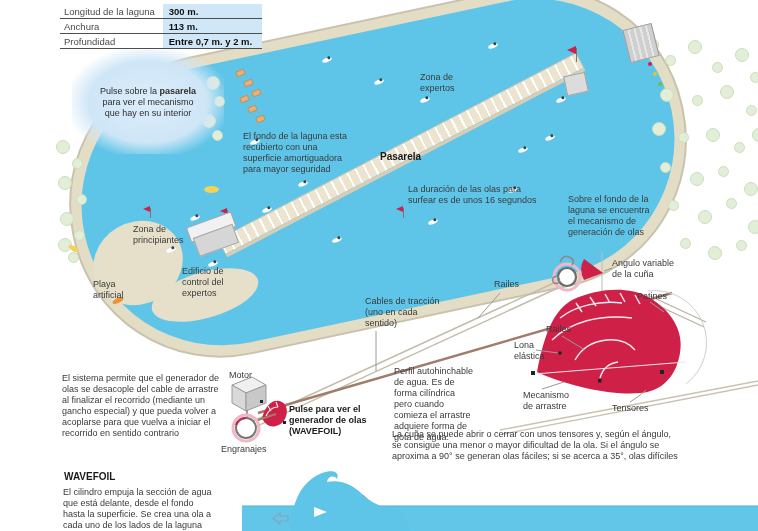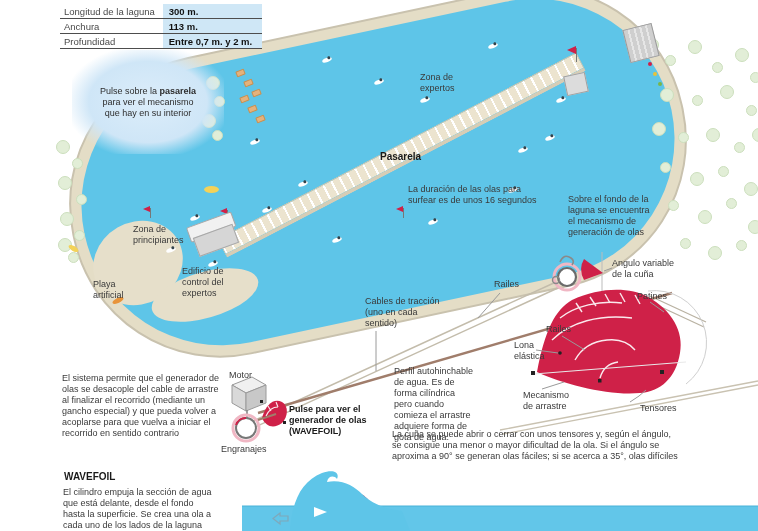--- a/index.html
+++ b/index.html
@@ -255,20 +255,24 @@
       <circle cx="349" cy="510" r="7.5" fill="none" stroke="#fff" stroke-width="2"></circle>
       <circle cx="340" cy="521" r="2" fill="#f0b7c4"></circle>
       <circle cx="355" cy="524" r="2" fill="#f0b7c4"></circle>
       <path d="M290,531 C292,500 302,481 322,473 C333,469 340,472 337,479 C334,475 328,476 327,482 C342,479 354,486 362,494 C372,504 386,509 402,511 L410,531 Z" fill="#5ec5e8"></path>
       <polygon points="314,507 327,512 314,517" fill="#fff"></polygon>
     </g>
   </svg>
 
   <div class="abs ml" style="left:420px;top:72px;">Zona de
 expertos</div>
+  <div class="abs ml" style="left:243px;top:131px;">El fondo de la laguna esta
+recubierto con una
+superficie amortiguadora
+para mayor seguridad</div>
   <div class="abs ml bold" style="left:380px;top:151px;font-size:10px;">Pasarela</div>
   <div class="abs ml" style="left:408px;top:184px;">La duración de las olas para
 surfear es de unos 16 segundos</div>
   <div class="abs ml" style="left:133px;top:224px;">Zona de
 principiantes</div>
   <div class="abs ml" style="left:93px;top:279px;">Playa
 artificial</div>
   <div class="abs ml" style="left:182px;top:266px;">Edificio de
 control del
 expertos</div>
@@ -279,21 +283,21 @@
 
   <div class="abs ml" style="left:612px;top:258px;">Angulo variable
 de la cuña</div>
   <div class="abs ml" style="left:637px;top:291px;">Patines</div>
   <div class="abs ml" style="left:494px;top:279px;">Railes</div>
   <div class="abs ml" style="left:546px;top:324px;">Railes</div>
   <div class="abs ml" style="left:514px;top:340px;">Lona
 elástica</div>
   <div class="abs ml" style="left:523px;top:390px;">Mecanismo
 de arrastre</div>
-  <div class="abs ml" style="left:612px;top:403px;margin-left:28px;">Tensores</div>
+  <div class="abs ml" style="left:612px;top:403px;">Tensores</div>
   <div class="abs ml" style="left:365px;top:296px;">Cables de tracción
 (uno en cada
 sentido)</div>
   <div class="abs ml" style="left:229px;top:370px;">Motor</div>
   <div class="abs ml" style="left:221px;top:444px;">Engranajes</div>
   <div class="abs ml bold" style="left:289px;top:404px;">Pulse para ver el
 generador de olas
 (WAVEFOIL)</div>
 
   <div class="abs ml" style="left:394px;top:366px;">Perfil autohinchable

